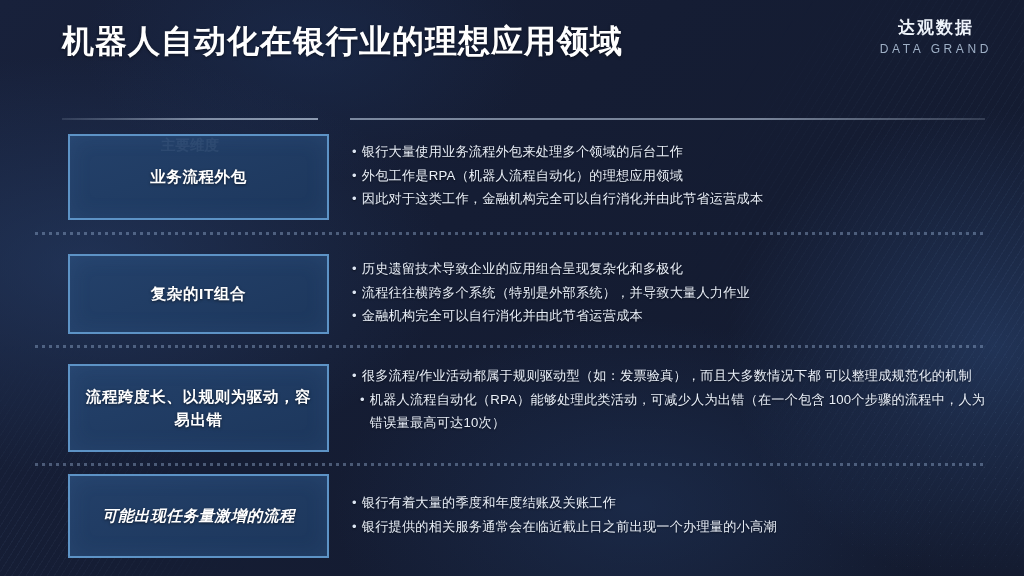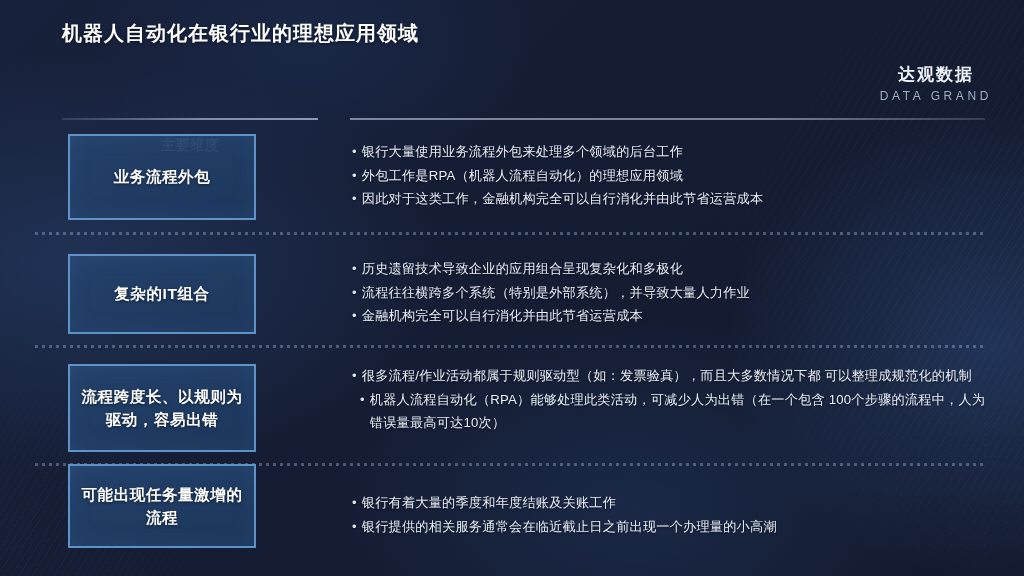--- a/index.html
+++ b/index.html
@@ -53,30 +53,29 @@
     background-image:radial-gradient(rgba(160,195,240,0.10) 0.8px, transparent 0.9px);
     background-size:11px 11px;
     -webkit-mask-image:radial-gradient(ellipse 330px 300px at 96% 78%, #000 0%, transparent 75%);
     mask-image:radial-gradient(ellipse 330px 300px at 96% 78%, #000 0%, transparent 75%);
     pointer-events:none;
   }
 
   
   #title {
     position:absolute; left:62px; top:20px;
-    font-size:20px; font-weight:bold; color:#ffffff;
+    font-size:32px; font-weight:bold; color:#ffffff;
     letter-spacing:1px;
     text-shadow:0 1px 3px rgba(0,0,0,0.5);
     white-space:nowrap;
   }
 
   #logo {
     position:absolute; right:32px; top:18px;
     text-align:center;
-    margin-top:47px;
   }
   #logo .cn {
     font-size:17px; font-weight:bold; color:#eef3fa;
     letter-spacing:2px; line-height:1.2;
   }
   #logo .en {
     font-size:12px; color:#9fb0c6;
     letter-spacing:3.6px; margin-top:4px;
   }
 
@@ -104,21 +103,21 @@
     position:absolute; left:35px; width:950px; height:3px;
     background-image:repeating-linear-gradient(
       to right,
       rgba(150,175,210,0.42) 0px,
       rgba(150,175,210,0.42) 3px,
       rgba(150,175,210,0) 3px,
       rgba(150,175,210,0) 7px);
   }
 
   .dim-box {
-    position:absolute; left:68px; width:188px;
+    position:absolute; left:68px; width:261px;
     border:2px solid #5d93c6;
     background:linear-gradient(160deg, rgba(36,66,108,0.95) 0%, rgba(29,56,94,0.95) 100%);
     box-shadow:inset 0 0 22px rgba(90,140,200,0.12);
     display:flex; align-items:center; justify-content:center;
     text-align:center;
   }
   .dim-box .dim-label {
     font-size:15.5px; font-weight:bold; color:#ffffff;
     line-height:1.5; letter-spacing:0.6px;
     text-shadow:0 1px 3px rgba(0,0,0,0.55);
@@ -208,21 +207,21 @@
         <div class="bullet">
           <span class="dot">•</span>
           <span class="txt">很多流程/作业活动都属于规则驱动型（如：发票验真），而且大多数情况下都 可以整理成规范化的机制</span>
         </div>
         <div class="bullet indented">
           <span class="dot">•</span>
           <span class="txt">机器人流程自动化（RPA）能够处理此类活动，可减少人为出错（在一个包含 100个步骤的流程中，人为错误量最高可达10次）</span>
         </div>
       </div>
       <div class="row-sep" style="top: 463px;"></div>
-      <div class="dim-box" style="top: 464px; height: 84px;">
+      <div class="dim-box" style="top: 474px; height: 84px; font-style: italic;">
         <div class="dim-label">可能出现任务量激增的流程</div>
       </div>
       <div class="bullets" style="top: 491px;">
         <div class="bullet">
           <span class="dot">•</span>
           <span class="txt">银行有着大量的季度和年度结账及关账工作</span>
         </div>
         <div class="bullet">
           <span class="dot">•</span>
           <span class="txt">银行提供的相关服务通常会在临近截止日之前出现一个办理量的小高潮</span>

